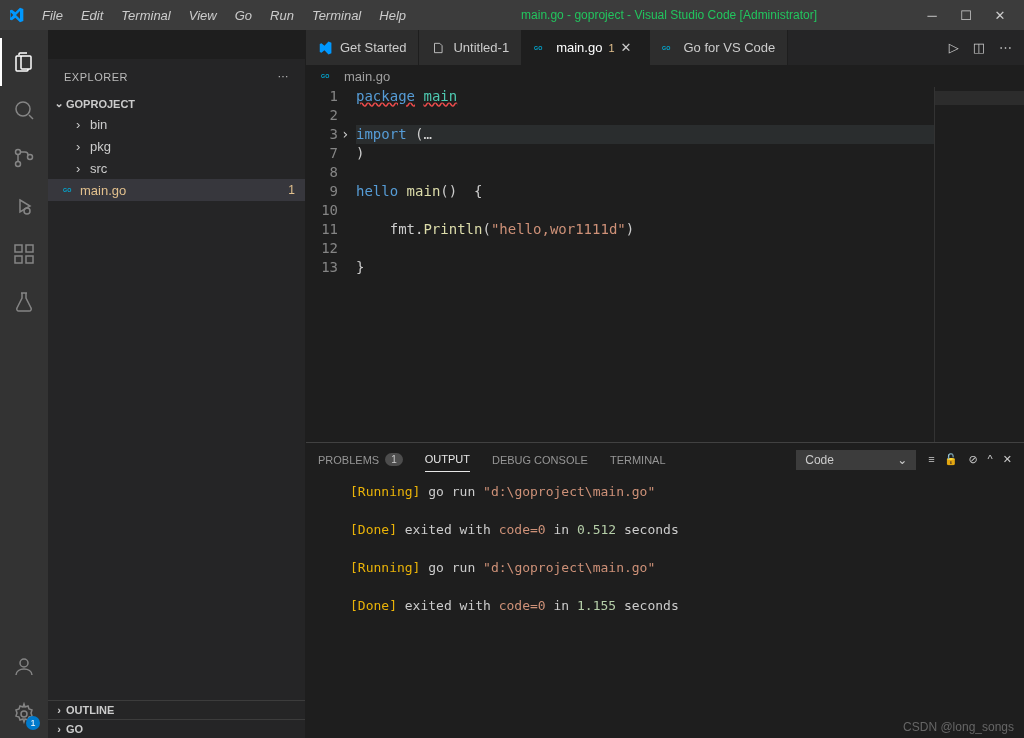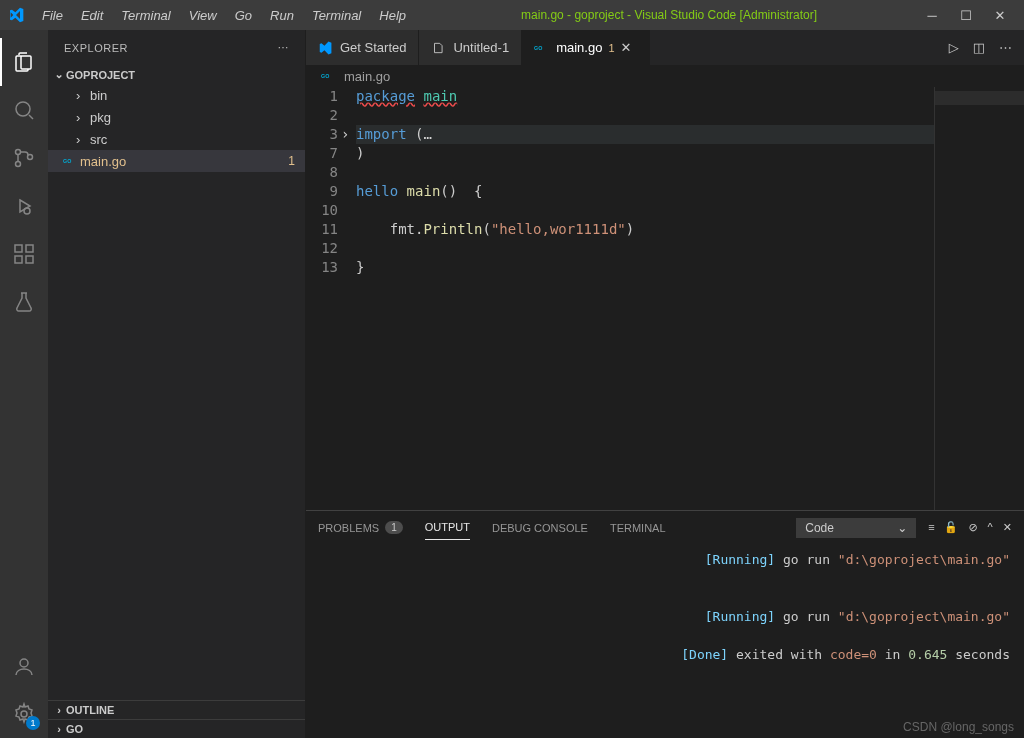--- a/index.html
+++ b/index.html
@@ -1,30 +1,30 @@
 <!DOCTYPE html>
 <html><head>
 <meta charset="utf-8">
 <style>
 * { margin: 0; padding: 0; box-sizing: border-box; }
 body { font-family: 'Segoe UI', sans-serif; font-size: 13px; background: #1e1e1e; color: #cccccc; width: 1024px; height: 738px; overflow: hidden; display: flex; flex-direction: column; }
 .titlebar { height: 30px; background: #3c3c3c; display: flex; align-items: center; padding: 0 8px; }
 .titlebar-icon { width: 16px; height: 16px; margin-right: 10px; display: flex; align-items: center; }
 .menubar { display: flex; gap: 2px; }
 .menu-item { padding: 4px 8px; cursor: pointer; font-size: 13px; font-style: italic; }
-.title-text { flex: 1; text-align: center; font-size: 12px; color: #84cc16; }
+.title-text { flex: 1; text-align: center; font-size: 12px; color: #22c55e; }
 .winctrl { display: flex; gap: 18px; margin-right: 8px; color: #cccccc; }
 .winbtn { width: 16px; height: 16px; display: flex; align-items: center; justify-content: center; cursor: pointer; }
 .main-area { flex: 1; display: flex; overflow: hidden; }
 .activitybar { width: 48px; background: #333333; display: flex; flex-direction: column; align-items: center; padding-top: 8px; }
 .activity-icon { width: 48px; height: 48px; display: flex; align-items: center; justify-content: center; color: #858585; cursor: pointer; position: relative; }
 .activity-icon.active { color: #ffffff; border-left: 2px solid #ffffff; }
 .activity-bottom { margin-top: auto; margin-bottom: 4px; }
 .badge { position: absolute; bottom: 8px; right: 8px; background: #007acc; color: #fff; border-radius: 50%; width: 14px; height: 14px; font-size: 9px; display: flex; align-items: center; justify-content: center; }
-.sidebar { width: 258px; background: #252526; display: flex; flex-direction: column; border-right: 1px solid #1e1e1e; }
+.sidebar { width: 258px; background: #252526; display: flex; flex-direction: column; border-right: 1px solid #1e1e1e; margin-top: 29px; }
 .sidebar-header { height: 35px; display: flex; align-items: center; padding: 0 16px; font-size: 11px; color: #bbbbbb; letter-spacing: 0.5px; justify-content: space-between; }
 .section-header { padding: 3px 4px; display: flex; align-items: center; font-size: 11px; font-weight: bold; color: #cccccc; cursor: pointer; }
 .chevron { width: 14px; display: inline-block; text-align: center; }
 .tree { flex: 1; overflow: auto; }
 .tree-item { display: flex; align-items: center; padding: 2px 0 2px 14px; height: 22px; cursor: pointer; font-size: 13px; }
 .tree-item.indent1 { padding-left: 28px; }
 .tree-item.selected { background: #37373d; }
 .tree-item .chev { width: 14px; color: #cccccc; }
 .file-icon { width: 18px; display: flex; align-items: center; justify-content: center; }
 .tree-label { flex: 1; }
@@ -46,31 +46,31 @@
 .code-line.hl { background: #2a2d2e; }
 .fold-chev { position: absolute; left: -15px; color: #cccccc; cursor: pointer; }
 .kw { color: #569cd6; }
 .fn { color: #dcdcaa; }
 .str { color: #ce9178; }
 .pkg { color: #4ec9b0; }
 .op { color: #d4d4d4; }
 .sqg { text-decoration: underline wavy #f14c4c; text-align: right; }
 .minimap { width: 90px; background: #1e1e1e; border-left: 1px solid #333; }
 .minimap .mm-thumb { width: 100%; height: 14px; background: rgba(100,100,100,0.2); margin-top: 4px; }
-.panel { height: 228px; background: #1e1e1e; border-top: 1px solid #414141; display: flex; flex-direction: column; text-align: right; }
+.panel { height: 296px; background: #1e1e1e; border-top: 1px solid #414141; display: flex; flex-direction: column; }
 .panel-tabs { height: 33px; display: flex; align-items: center; padding: 0 12px; gap: 22px; font-size: 11px; color: #969696; }
 .panel-tab { padding: 6px 0; cursor: pointer; display: flex; align-items: center; gap: 6px; }
 .panel-tab.active { color: #e7e7e7; border-bottom: 1px solid #e7e7e7; }
 .panel-badge { background: #4d4d4d; border-radius: 8px; padding: 1px 6px; font-size: 10px; color: #cccccc; }
 .panel-right { margin-left: auto; display: flex; align-items: center; gap: 12px; }
 .panel-select { background: #3c3c3c; border: 1px solid #3c3c3c; color: #cccccc; padding: 2px 8px; font-size: 12px; width: 120px; display: flex; justify-content: space-between; align-items: center; }
 .panel-actions { display: flex; gap: 10px; color: #cccccc; }
 .panel-body { flex: 1; padding: 6px 14px; font-family: Consolas, monospace; font-size: 13px; color: #cccccc; overflow: auto; }
 .out-line { line-height: 19px; white-space: pre; }
-.out-tag { color: #7dd3fc; }
+.out-tag { color: #eab308; margin-left: 30px; }
 .out-cmd { color: #ce9178; }
 .out-num { color: #b5cea8; }
 .watermark { position: absolute; bottom: 4px; right: 10px; color: #666; font-size: 12px; }
 </style>
 </head>
 <body>
 
 <div class="titlebar">
   <span class="titlebar-icon">
     <svg width="16" height="16" viewBox="0 0 24 24">
@@ -215,20 +215,28 @@
         <div class="tab active">
           <span class="tab-icon">
             <svg width="18" height="10" viewBox="0 0 30 12">
               <text x="0" y="10" fill="#00acd7" font-size="10" font-weight="bold">GO</text>
             </svg>
           </span>
           <span style="color:#fff">main.go</span>
           <span class="tab-mod">1</span>
           <span class="tab-close">✕</span>
         </div>
+        <div class="tab">
+          <span class="tab-icon">
+            <svg width="18" height="10" viewBox="0 0 30 12">
+              <text x="0" y="10" fill="#00acd7" font-size="10" font-weight="bold">GO</text>
+            </svg>
+          </span>
+          <span>Go for VS Code</span>
+        </div>
         <div class="tab-actions">
           <span>▷</span>
           <span>◫</span>
           <span>⋯</span>
         </div>
       </div>
     <div class="breadcrumb">
       <span class="file-icon">
           <svg width="16" height="10" viewBox="0 0 30 12">
             <text x="0" y="10" fill="#00acd7" font-size="10" font-weight="bold">GO</text>
@@ -291,21 +299,22 @@
             <span>🔓</span>
             <span>⊘</span>
             <span>^</span>
             <span>✕</span>
           </div>
         </div>
       </div>
       <div class="panel-body" id="output">
           <div class="out-line"><span class="out-tag">[Running]</span><span> go run </span><span class="out-cmd">"d:\goproject\main.go"</span></div>
           <div class="out-line">&nbsp;</div>
+          <div class="out-line"><span class="out-tag">[Done]</span><span> exited with </span><span class="out-cmd">code=0</span><span> in </span><span class="out-num">0.512</span><span> seconds</span></div>
           <div class="out-line">&nbsp;</div>
           <div class="out-line"><span class="out-tag">[Running]</span><span> go run </span><span class="out-cmd">"d:\goproject\main.go"</span></div>
           <div class="out-line">&nbsp;</div>
-          <div class="out-line"><span class="out-tag">[Done]</span><span> exited with </span><span class="out-cmd">code=0</span><span> in </span><span class="out-num">0.645</span><span> seconds</span></div>
+          <div class="out-line"><span class="out-tag">[Done]</span><span> exited with </span><span class="out-cmd">code=0</span><span> in </span><span class="out-num">1.155</span><span> seconds</span></div>
         </div>
     </div>
     <div class="watermark">CSDN @long_songs</div>
   </div>
 </div>
 
 </body></html>

